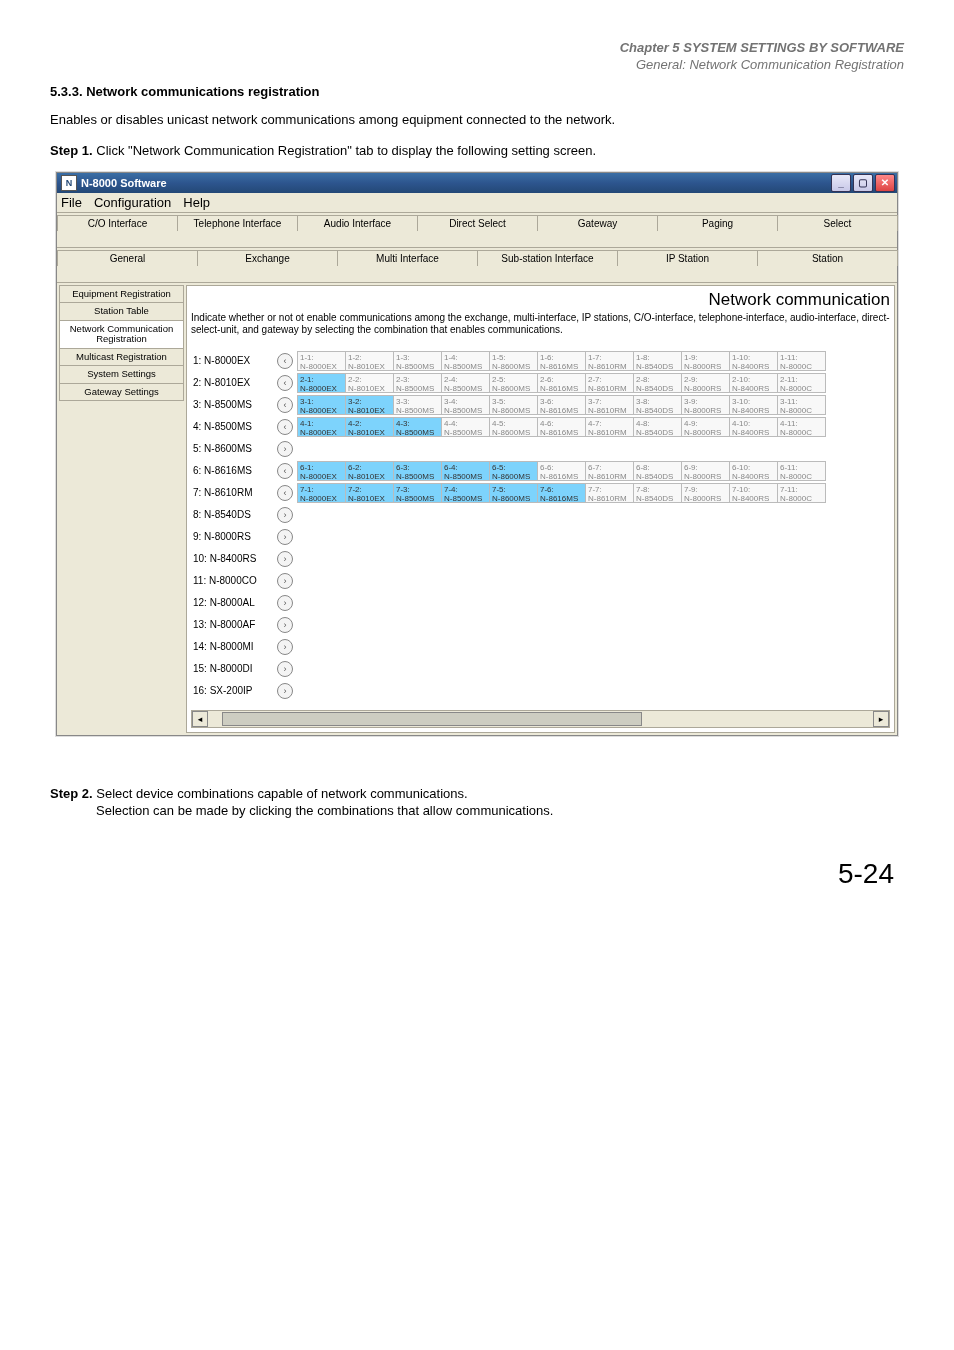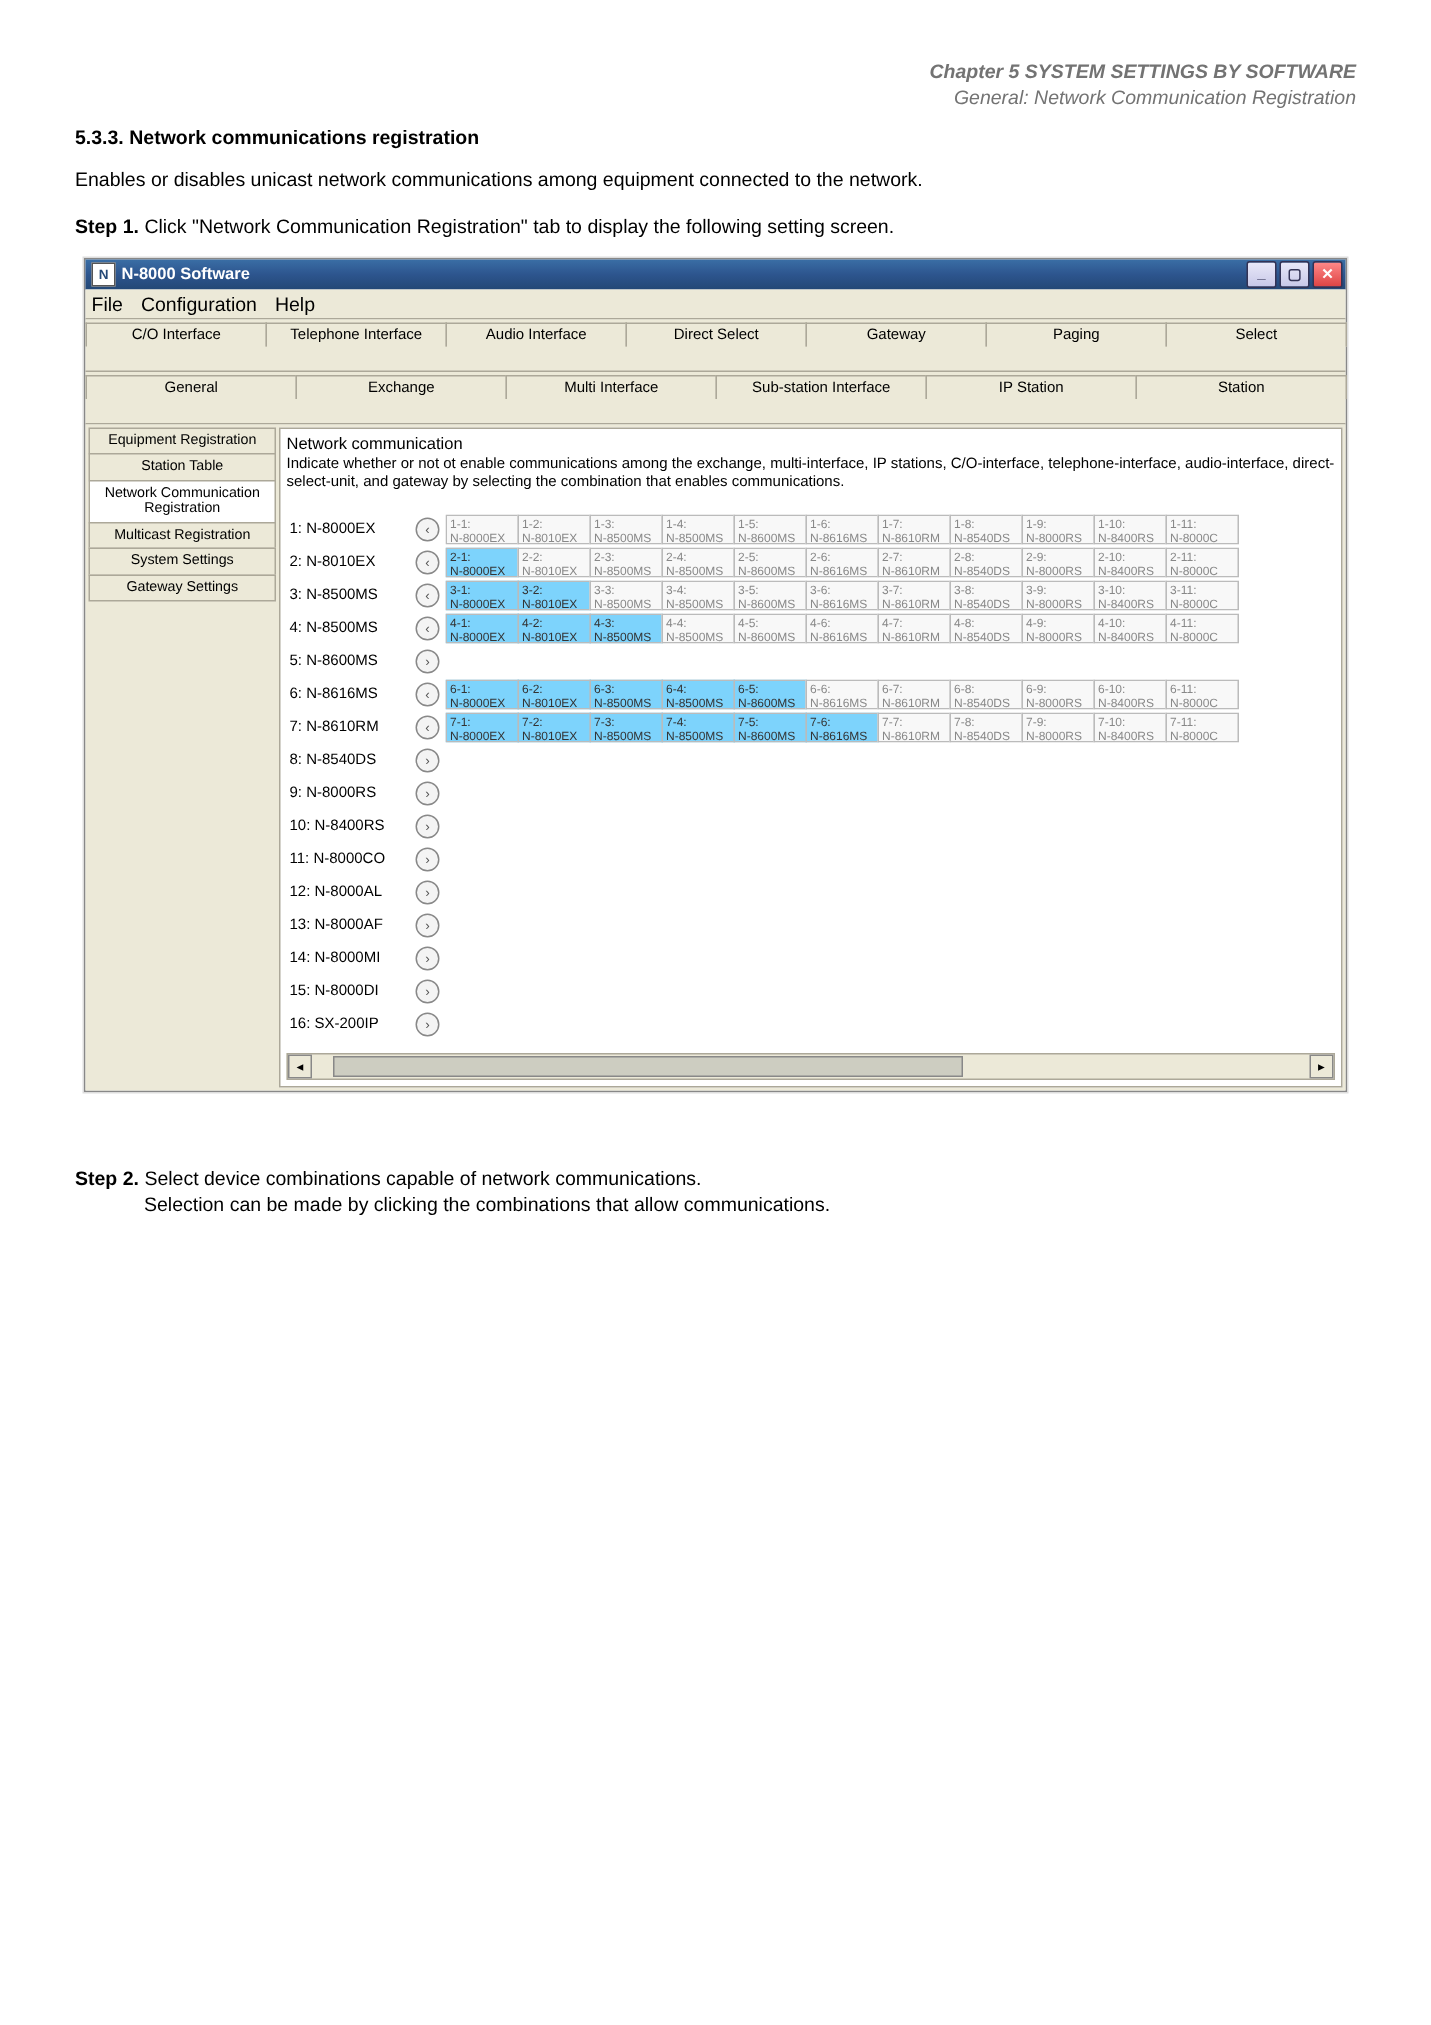--- a/index.html
+++ b/index.html
@@ -130,21 +130,21 @@
   }
   .main-pane {
     flex:1;
     background:#fff;
     border:1px solid #aca899;
     margin:2px 2px 2px 0;
     padding:4px;
     position:relative;
     overflow:hidden;
   }
-  .pane-title { font-size:11px; margin-bottom:2px; }
+  .pane-title { font-size:17px; margin-bottom:2px;text-align:right; }
   .pane-desc {
     font-size:10px;
     line-height:1.2;
     margin-bottom:14px;
   }
   .device-list {
     display:flex;
     flex-direction:column;
   }
   .device-row {
@@ -433,13 +433,14 @@
       </div>
     </div>
   </div>
 
   <div class="step-line">
     <b>Step 2.</b>
     <span>Select device combinations capable of network communications.</span>
     <div class="step-block">Selection can be made by clicking the combinations that allow communications.</div>
   </div>
 
+  <div class="page-num">5-24</div>
 </div>
 
 </body></html>

